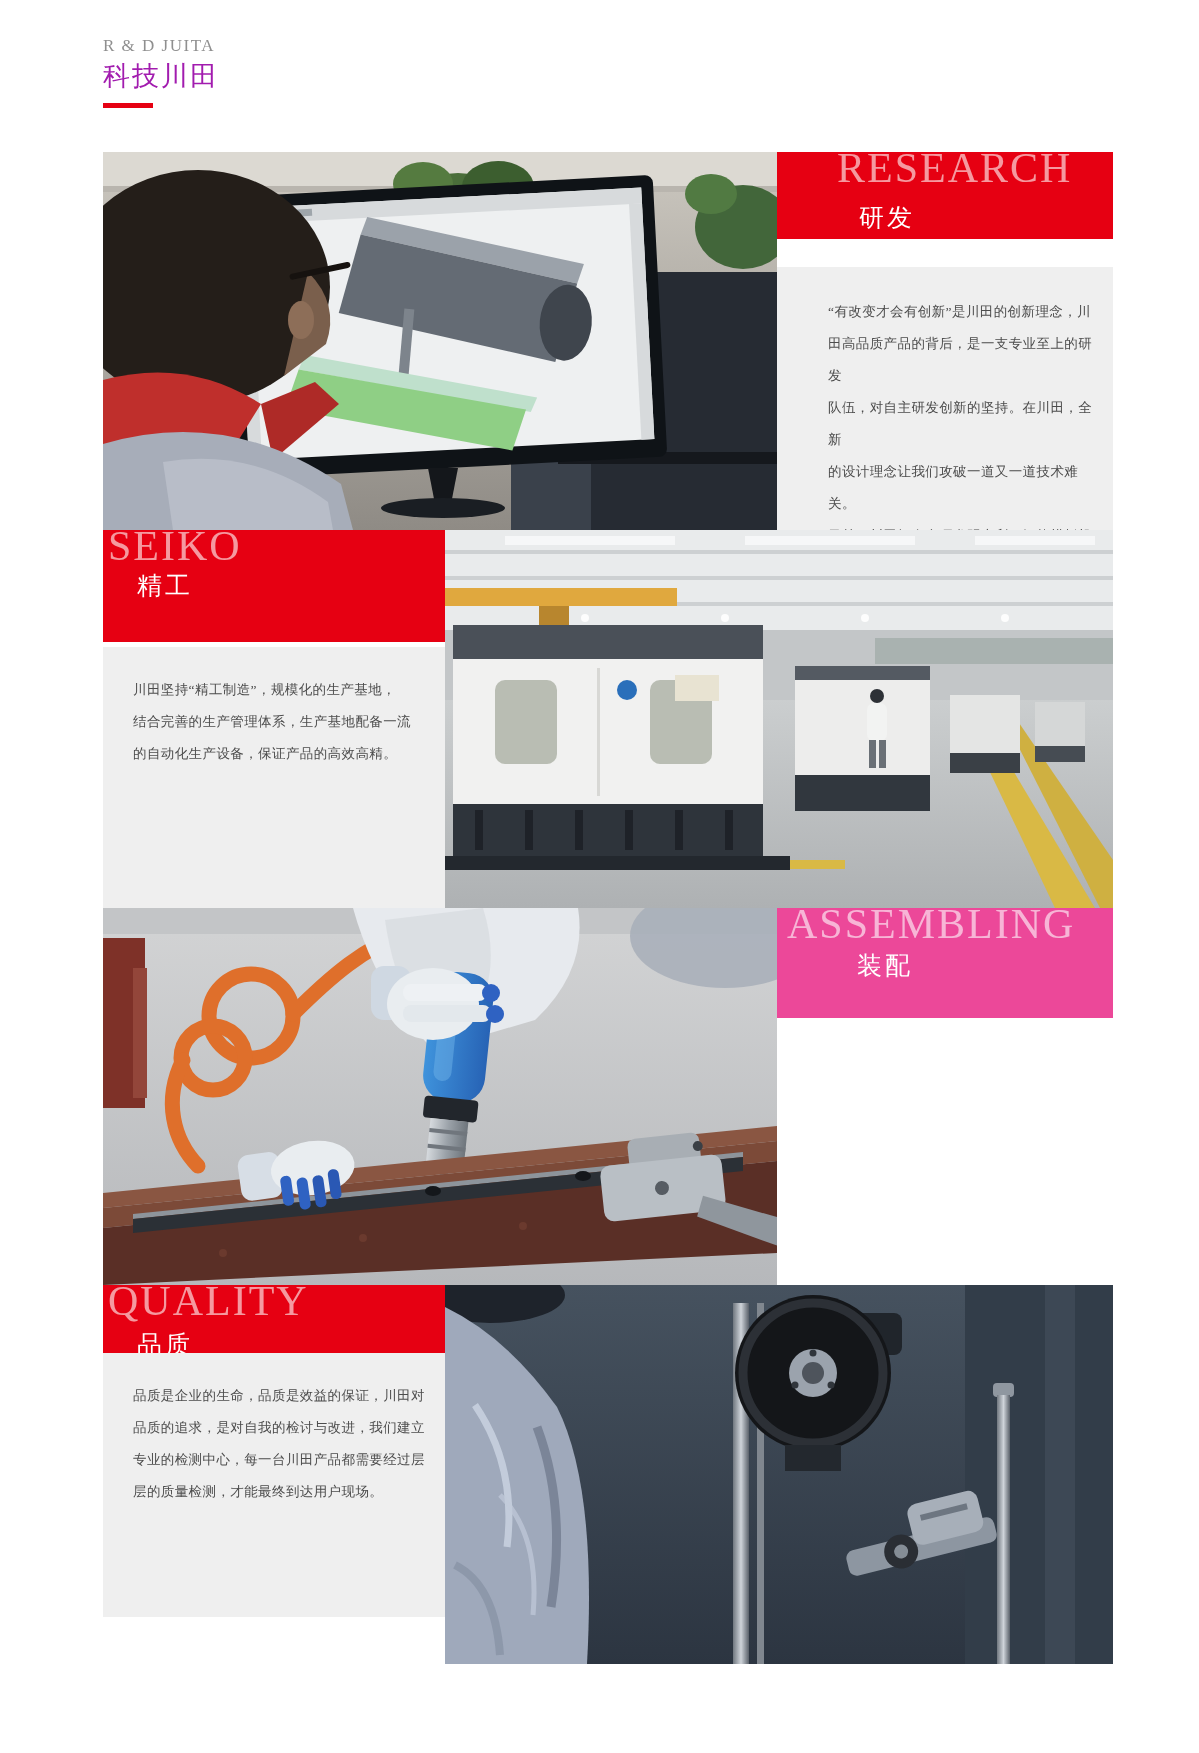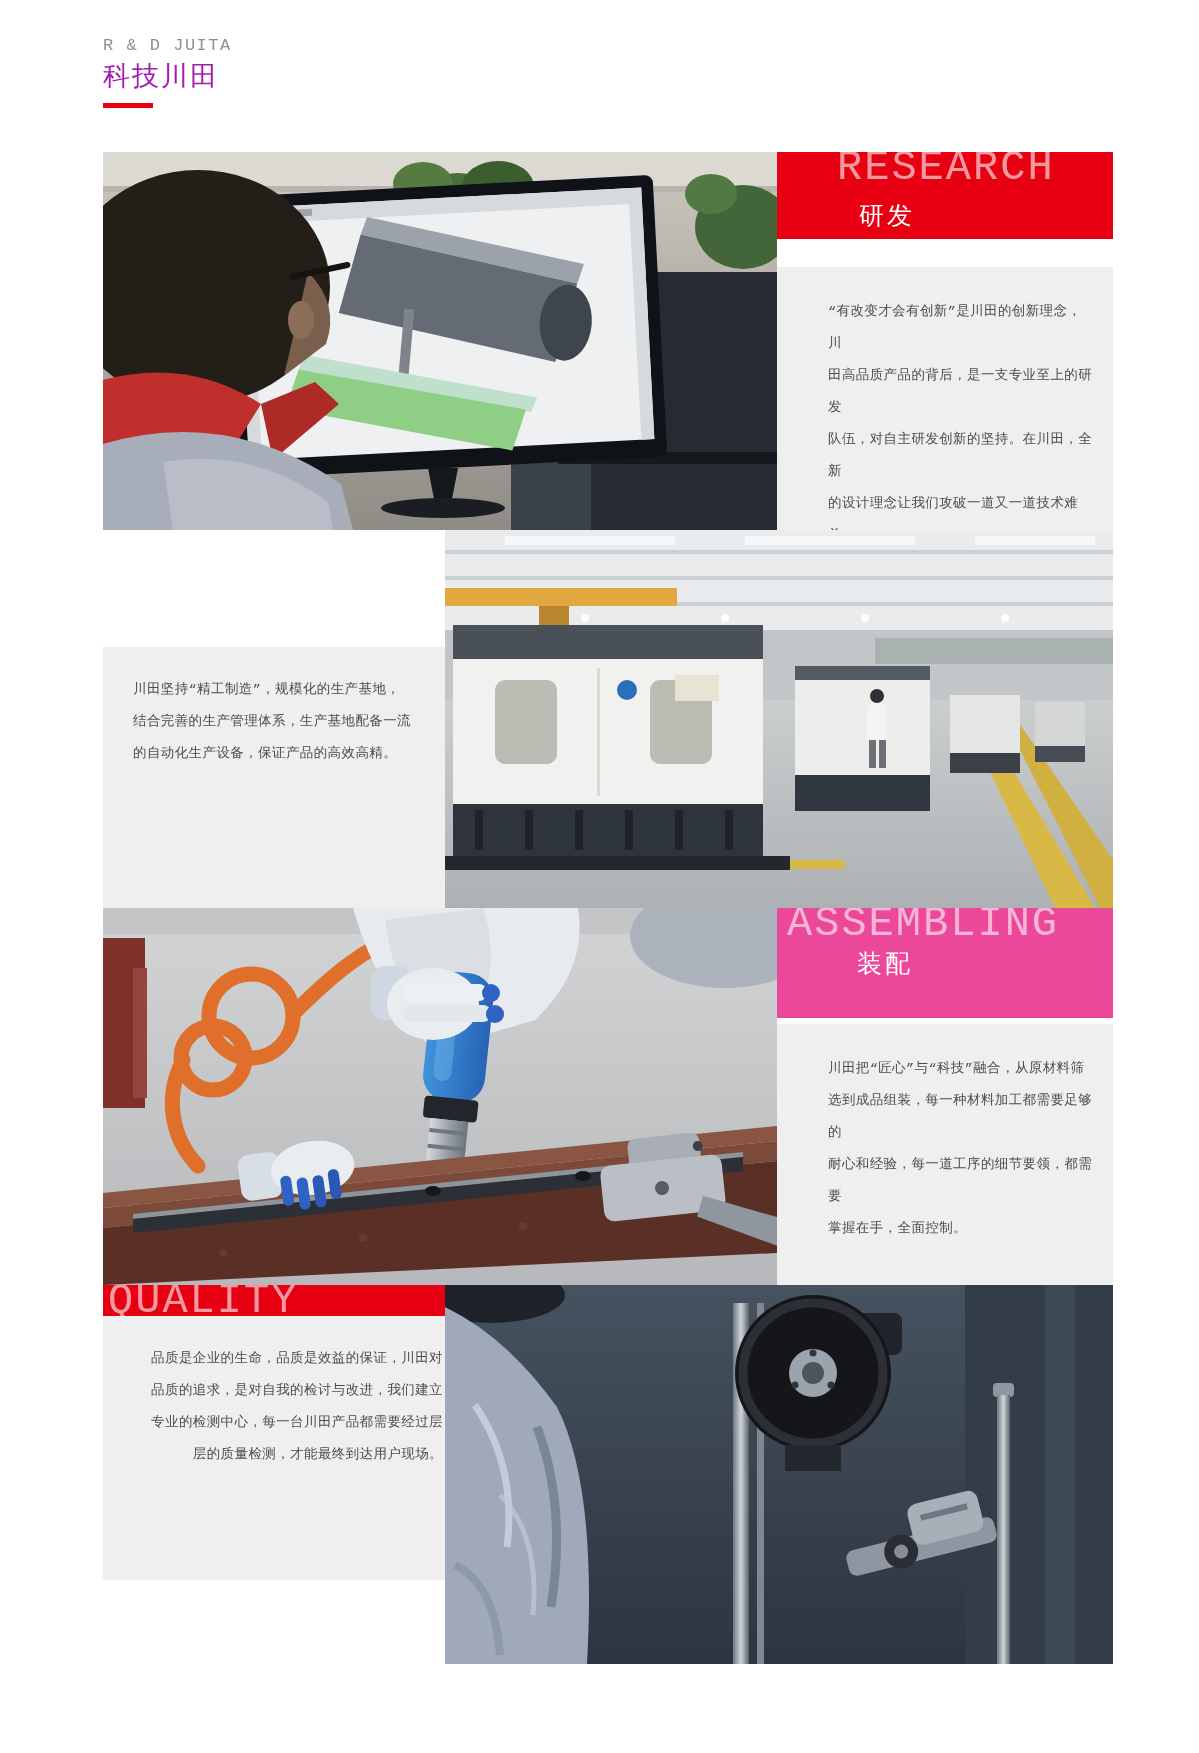--- a/index.html
+++ b/index.html
@@ -1,20 +1,20 @@
 <!DOCTYPE html>
 <html lang="zh"><head>
 <meta charset="utf-8">
 <style>
   html,body{margin:0;padding:0;background:#ffffff;}
   .page{
     position:relative;
     width:1199px;height:1753px;
     background:#ffffff;
-    font-family:Liberation Mono, monospace;
+    font-family:Liberation Serif, serif;
     overflow:hidden;
   }
   .abs{position:absolute;}
 
   
   .eyebrow{
     left:103px;top:36px;
     font-size:17px;letter-spacing:1.5px;color:#8f8f8f;
   }
   .page-title{
@@ -66,21 +66,21 @@
     color:#4c4c4c;
     font-size:13.5px;line-height:32px;letter-spacing:0.4px;
     white-space:pre-line;
     box-sizing:border-box;
   }
   .panel.side-right{padding:29px 20px 0 51px;}
   .panel.side-left{padding:27px 2px 0 30px;}
   #gray1{left:777px;top:267px;width:336px;height:263px;}
   #gray2{left:103px;top:647px;width:342px;height:261px;}
   #gray3{left:777px;top:1024px;width:336px;height:261px;}
-  #gray4{left:103px;top:1316px;width:342px;height:264px;text-align:right;}
+  #gray4{left:103px;top:1353px;width:342px;height:264px;}
 </style>
 </head>
 <body>
 
 <div class="page">
 
   <div class="abs eyebrow">R &amp; D JUITA</div>
   <div class="abs page-title">科技川田</div>
   <div class="abs title-bar"></div>
 
@@ -143,20 +143,24 @@
     <div class="bigword">RESEARCH</div>
     <div class="zhcap">研发</div>
   </div>
   <div id="gray1" class="abs panel side-right" style="background: rgb(239, 239, 239);">“有改变才会有创新”是川田的创新理念，川
 田高品质产品的背后，是一支专业至上的研发
 队伍，对自主研发创新的坚持。在川田，全新
 的设计理念让我们攻破一道又一道技术难关。
 目前，川田拥有多项发明专利，智能模板机技
 术居于世界领先水平。</div>
 
+  <div id="red2" class="abs red-block" style="background: rgb(230, 0, 18);">
+    <div class="bigword">SEIKO</div>
+    <div class="zhcap">精工</div>
+  </div>
   <div id="gray2" class="abs panel side-left" style="background: rgb(239, 239, 239);">川田坚持“精工制造”，规模化的生产基地，
 结合完善的生产管理体系，生产基地配备一流
 的自动化生产设备，保证产品的高效高精。</div>
 
   <div id="photo2" class="abs photo">
     <svg viewBox="0 0 668 378">
       <defs>
         <linearGradient id="p2floor" x1="0" y1="0" x2="0" y2="1">
           <stop offset="0" stop-color="#cbcecf"></stop>
             <stop offset="1" stop-color="#aeb1b3"></stop>
@@ -297,24 +301,20 @@
         <circle cx="560" cy="280" r="7" fill="#565c63"></circle>
         <polygon points="600,292 674,322 674,352 592,312" fill="#8f969d"></polygon>
       </g>
     </svg>
   </div>
 
   <div id="red3" class="abs red-block" style="background: #ec4899;">
     <div class="bigword">ASSEMBLING</div>
     <div class="zhcap">装配</div>
   </div>
-  <div id="gray3" class="abs panel side-right" style="background: rgb(239, 239, 239);">川田把“匠心”与“科技”融合，从原材料筛
-选到成品组装，每一种材料加工都需要足够的
-耐心和经验，每一道工序的细节要领，都需要
-掌握在手，全面控制。</div>
 
   <div id="red4" class="abs red-block" style="background: rgb(230, 0, 18);">
     <div class="bigword">QUALITY</div>
     <div class="zhcap">品质</div>
   </div>
   <div id="gray4" class="abs panel side-left" style="background: rgb(239, 239, 239);">品质是企业的生命，品质是效益的保证，川田对
 品质的追求，是对自我的检讨与改进，我们建立
 专业的检测中心，每一台川田产品都需要经过层
 层的质量检测，才能最终到达用户现场。</div>
 

